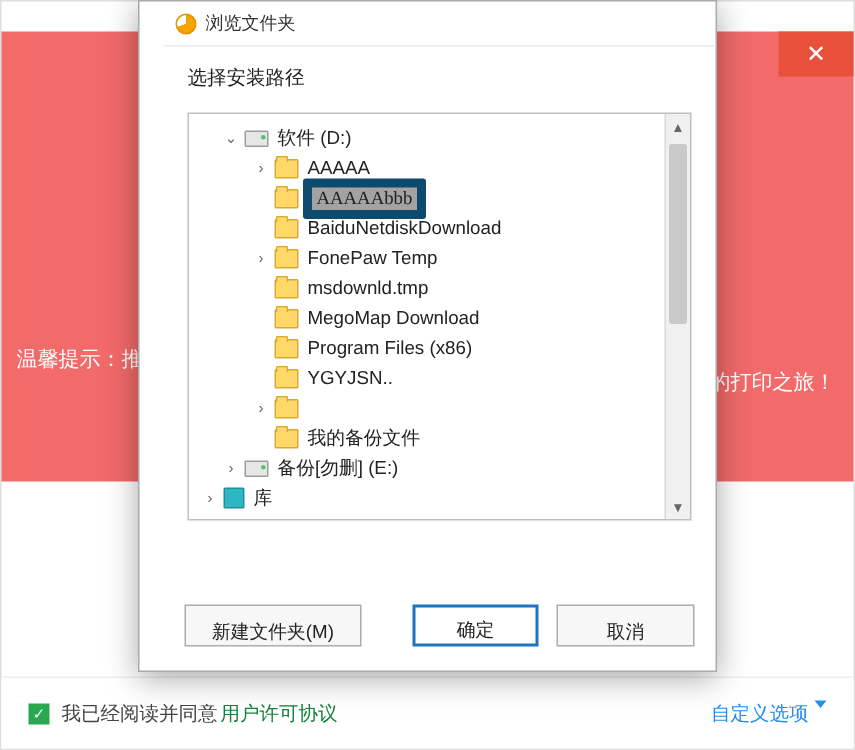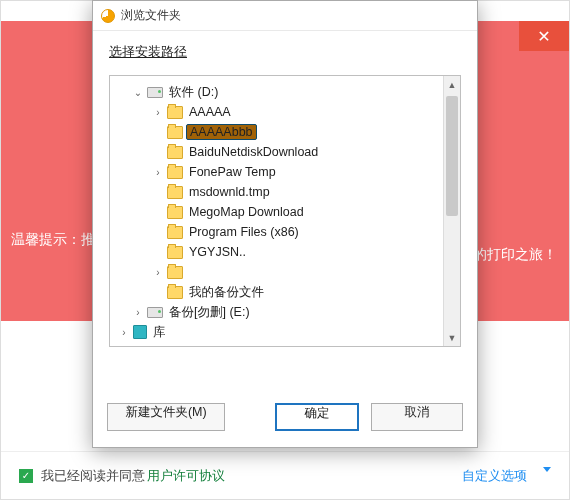--- a/index.html
+++ b/index.html
@@ -8,46 +8,46 @@
   .bg-window { position: absolute; inset: 0; border: 1px solid #ddd; background: #fff; }
   .bg-top { position: absolute; left: 0; right: 0; top: 20px; height: 300px; background: #f26a6a; }
   .bg-hint { position: absolute; left: 10px; top: 230px; color: #fff; font-size: 14px; }
   .bg-hint-right { position: absolute; right: 12px; top: 245px; color: #fff; font-size: 14px; }
   .bg-close { position: absolute; top: 20px; right: 0; width: 50px; height: 30px; background: #e8503c; color:#fff; display:flex; align-items:center; justify-content:center; font-size:16px; }
 
   .bottom-bar { position:absolute; left:0; right:0; bottom:0; height:48px; background:#fff; border-top:1px solid #eee; display:flex; align-items:center; padding:0 18px; font-size:13px; color:#444; }
   .chk { width:14px; height:14px; display:inline-flex; align-items:center; justify-content:center; background:#2aa84f; color:#fff; font-size:10px; margin-right:8px; }
   .link { color:#15803d; margin-left:2px; }
   .spacer { flex:1; }
-  .opt { color:#1f8ef1; display:flex; gap:16px;}
+  .opt { color:#1f8ef1; display:flex; gap:4px;}
   .chev { width:0;height:0;border-left:4px solid transparent;border-right:4px solid transparent;border-top:5px solid #1f8ef1;}
 
-  .dialog { position:absolute; left:92px; top:0; width:386px; height:448px; background:#fff; border:1px solid #aaa; box-shadow:0 4px 20px rgba(0,0,0,.35); display:flex; flex-direction:column; }
+  .dialog { position:absolute; left:92px; top:0; width:386px; height:448px; background:#fff; border:1px solid #aaa; box-shadow:0 4px 20px rgba(0,0,0,.35); display:flex; flex-direction:column;padding-left:16px; }
   .dlg-title { height:30px; display:flex; align-items:center; padding:0 8px; font-size:12px; gap:6px; color:#333; border-bottom:1px solid #e9e9e9;}
   .dlg-title .tico { width:14px; height:14px; border-radius:50%; background:conic-gradient(#f7a300 0 70%, #fff 0); border:1px solid #e09400;}
-  .dlg-instr { padding:12px 16px 8px; font-size:13px; color:#222;text-decoration:underline;}
+  .dlg-instr { padding:12px 16px 8px; font-size:13px; color:#222;}
   .tree-wrap { margin:6px 16px 0; border:1px solid #bfbfbf; background:#fff; position:relative; height:272px; }
   .tree { position:absolute; inset:0; overflow:hidden; padding:6px 2px 6px 8px; font-size:12.5px; color:#222; }
   .scroll-track { position:absolute; top:0; right:0; bottom:0; width:17px; background:#f0f0f0; border-left:1px solid #dcdcdc;}
   .scroll-btn { height:17px; background:#f0f0f0; display:flex; align-items:center; justify-content:center; color:#666; font-size:9px;}
   .scroll-thumb { position:absolute; left:2px; right:2px; top:20px; height:120px; background:#c9c9c9; border-radius:2px;}
 
   .node { display:flex; align-items:center; height:20px; gap:3px; white-space:nowrap; }
   .exp { width:12px; text-align:center; color:#666; font-size:10px; user-select:none;}
   .fold { width:16px; height:13px; background:#ffd869; border:1px solid #d9a92e; border-radius:1px; position:relative;}
   .fold::before{content:"";position:absolute;top:-3px;left:0;width:6px;height:3px;background:#ffd869;border:1px solid #d9a92e;border-bottom:none;border-radius:1px 1px 0 0;}
   .drive { width:16px; height:11px; background:#e6e6e6; border:1px solid #9c9c9c; border-radius:1px; position:relative;}
   .drive::after{content:"";position:absolute;right:1px;top:2px;width:3px;height:3px;background:#55c268;border-radius:50%;}
   .lib { width:14px;height:14px;background:#2fb6c3;border:1px solid #1e8e99;border-radius:1px;}
   .lbl { padding:1px 3px; }
-  .sel { background:#a16207; border:1px solid #0c4a6e; border-radius:2px; padding:0 3px;}
+  .sel { background:#a3a3a3; border:6px solid #0c4a6e; border-radius:2px; padding:0 3px;font-family:Liberation Serif, serif;}
   .ind1{padding-left:14px}.ind2{padding-left:34px}
 
   .dlg-btns { margin-top:auto; padding:14px 14px 16px; display:flex; gap:12px; align-items:center;}
-  .btn { height:28px; border:1px solid #adadad; background:#f7f7f7; font-size:12.5px; color:#222; display:flex; align-items:flex-start; justify-content:center; cursor:pointer;}
+  .btn { height:28px; border:1px solid #adadad; background:#f7f7f7; font-size:12.5px; color:#222; display:flex; align-items:flex-end; justify-content:center; cursor:pointer;}
   .btn-new { width:118px; }
   .btn-gap { flex:1; }
   .btn-ok { width:84px; border:2px solid #1e74c0; background:#fff; }
   .btn-cancel { width:92px; }
 
   .watermark{position:absolute;left:50%;top:46%;transform:translate(-50%,-50%);font-size:40px;color:rgba(0,0,0,.08);font-weight:500;letter-spacing:1px;pointer-events:none;white-space:nowrap;}
   .watermark small{font-size:22px;letter-spacing:0;}
 </style>
 </head>
 <body>

